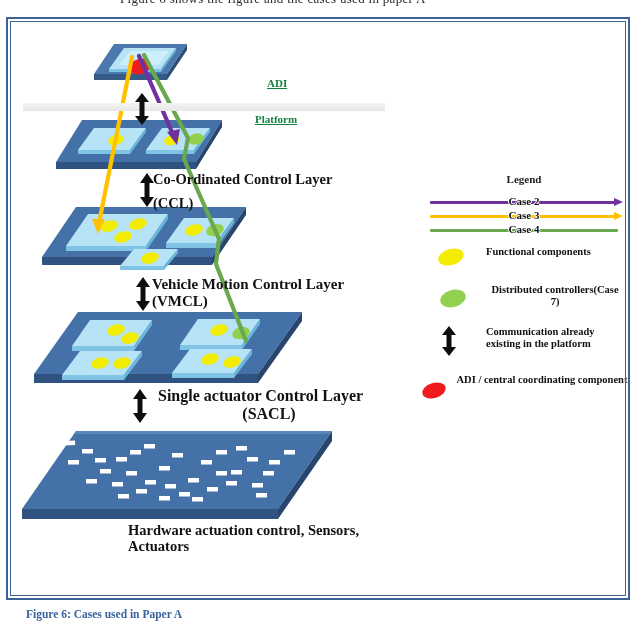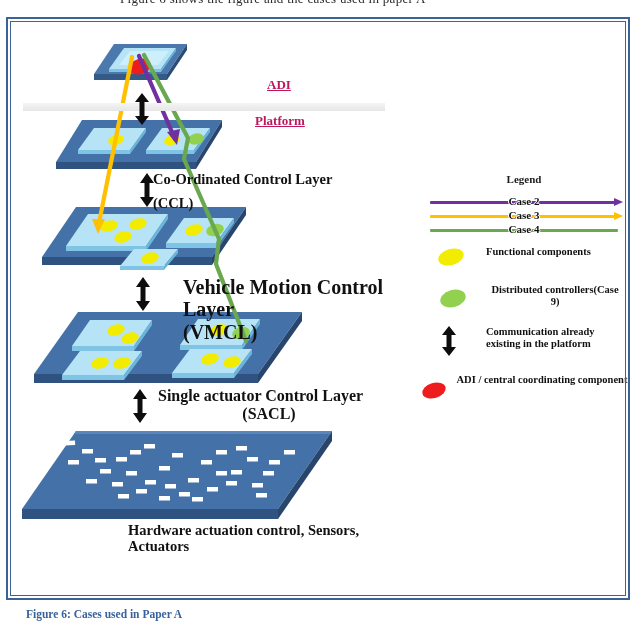--- a/index.html
+++ b/index.html
@@ -21,21 +21,21 @@
   .caption{position:absolute;left:26px;top:608px;font-size:11.5px;font-weight:bold;
      color:#39629c;font-family:"Liberation Serif",serif;}
 
   
   .slab{position:absolute;}
   .slab svg{display:block;overflow:visible;}
 
   .layer-label{position:absolute;font-weight:bold;color:#111;
      font-family:"Liberation Serif",serif;text-align:left;line-height:1.12;}
 
-  .banner-label{position:absolute;font-weight:bold;color:#be185d;font-size:13px;
+  .banner-label{position:absolute;font-weight:bold;color:#15803d;font-size:11px;
      text-decoration:underline;font-family:"Liberation Serif",serif;}
 
   .gray-bar{position:absolute;left:15px;top:84px;width:362px;height:8px;
      background:linear-gradient(#f4f4f4,#e6e6e6);}
 
   
   .dbl-arrow{position:absolute;}
 
   
   .legend{position:absolute;left:410px;top:154px;width:212px;}
@@ -237,21 +237,21 @@
     </svg>
     <svg class="dbl-arrow" style="left:122px;top:370px;" width="20" height="34" viewBox="0 0 20 34">
       <polygon points="10,0 17,10 12.5,10 12.5,24 17,24 10,34 3,24 7.5,24 7.5,10 3,10" fill="#0d0d0d"></polygon>
     </svg>
 
     <div class="layer-label" style="left:145px;top:152px;font-size:14.5px;width:240px;">
       <div>Co-Ordinated Control Layer</div>
       <div style="text-align:left;width:212px;margin-top:8px;">(CCL)</div>
     </div>
 
-    <div class="layer-label" style="left:144px;top:257px;font-size:20px;width:250px;margin-left:31px;">
+    <div class="layer-label" style="left:144px;top:257px;font-size:15px;width:250px;">
       <div>Vehicle Motion Control Layer</div>
       <div style="text-align:left;width:222px;">(VMCL)</div>
     </div>
 
     <div class="layer-label" style="left:150px;top:368px;font-size:16px;width:250px;">
       <div>Single actuator Control Layer</div>
       <div style="text-align:center;width:222px;">(SACL)</div>
     </div>
 
     <div class="layer-label" style="left:120px;top:503px;font-size:14.5px;width:290px;">
@@ -284,21 +284,21 @@
         <div class="sym">
           <div class="ell" style="left:20px;top:3px;width:26px;height:16px;background:#f2ec00;transform:rotate(-16deg);"></div>
         </div>
         <div class="lbl">Functional components</div>
       </div>
 
       <div class="legend-item" style="margin-top:12px;">
         <div class="sym">
           <div class="ell" style="left:22px;top:6px;width:26px;height:17px;background:#92d050;transform:rotate(-16deg);"></div>
         </div>
-        <div class="lbl ctr" style="width:138px;">Distributed controllers(Case 9)</div>
+        <div class="lbl ctr" style="width:138px;">Distributed controllers(Case 7)</div>
       </div>
 
       <div class="legend-item" style="margin-top:16px;">
         <div class="sym">
           <svg style="position:absolute;left:22px;top:0;" width="18" height="30" viewBox="0 0 18 30">
             <polygon points="9,0 16,9 11.5,9 11.5,21 16,21 9,30 2,21 6.5,21 6.5,9 2,9" fill="#0d0d0d"></polygon>
           </svg>
         </div>
         <div class="lbl" style="width:142px;">Communication already existing in the platform</div>
       </div>

